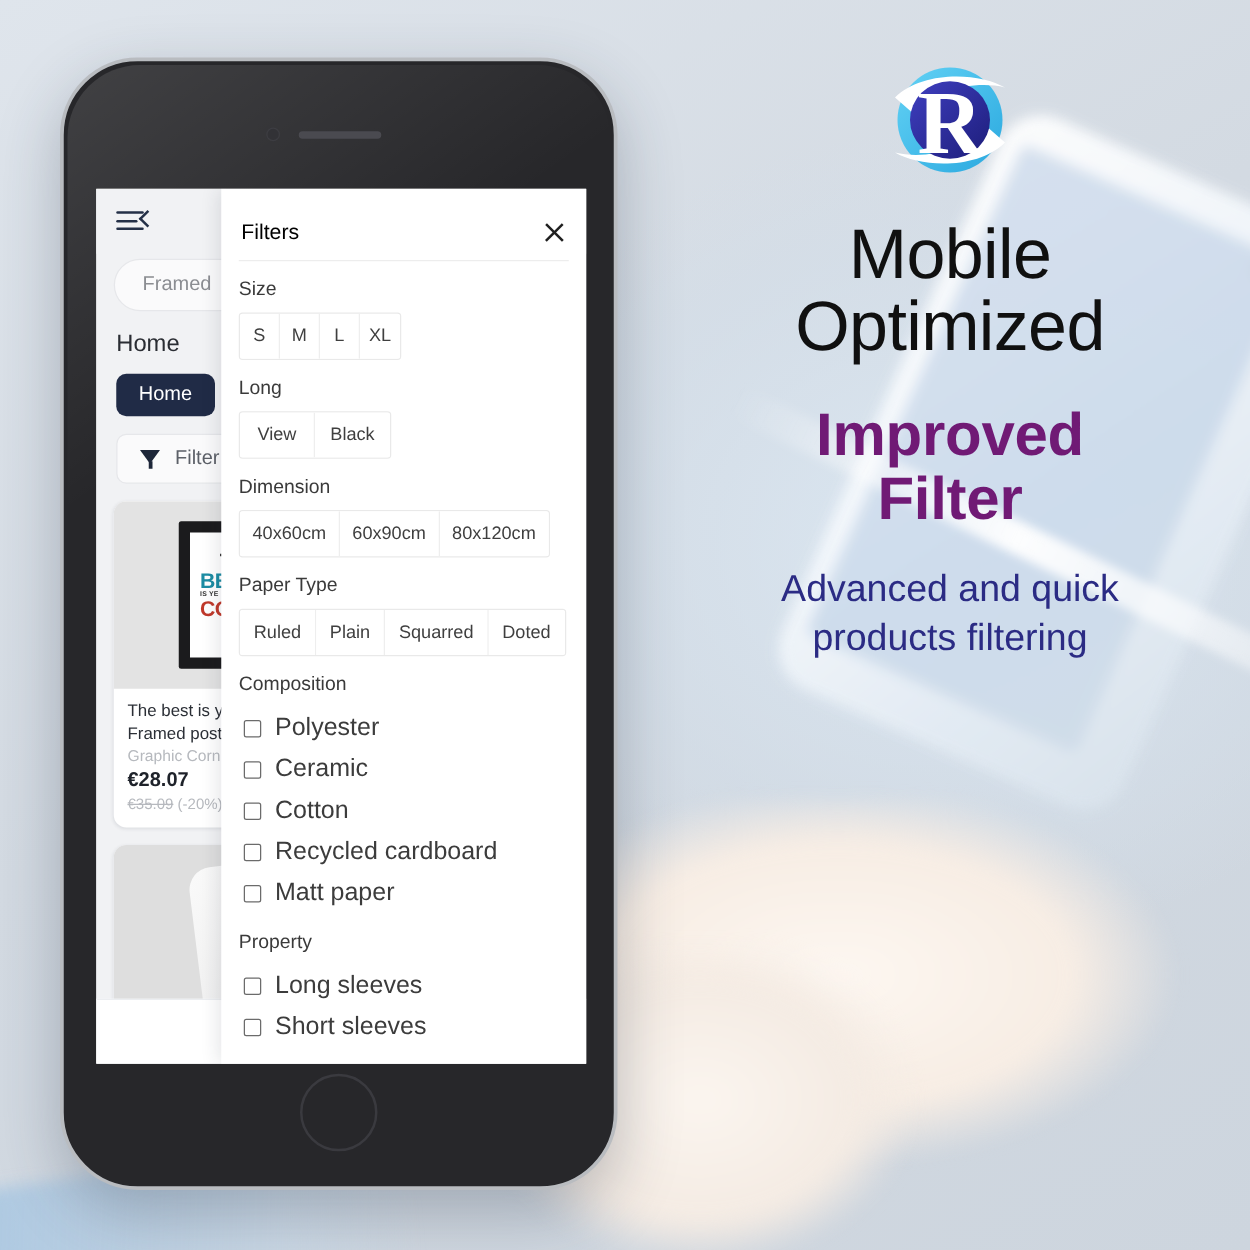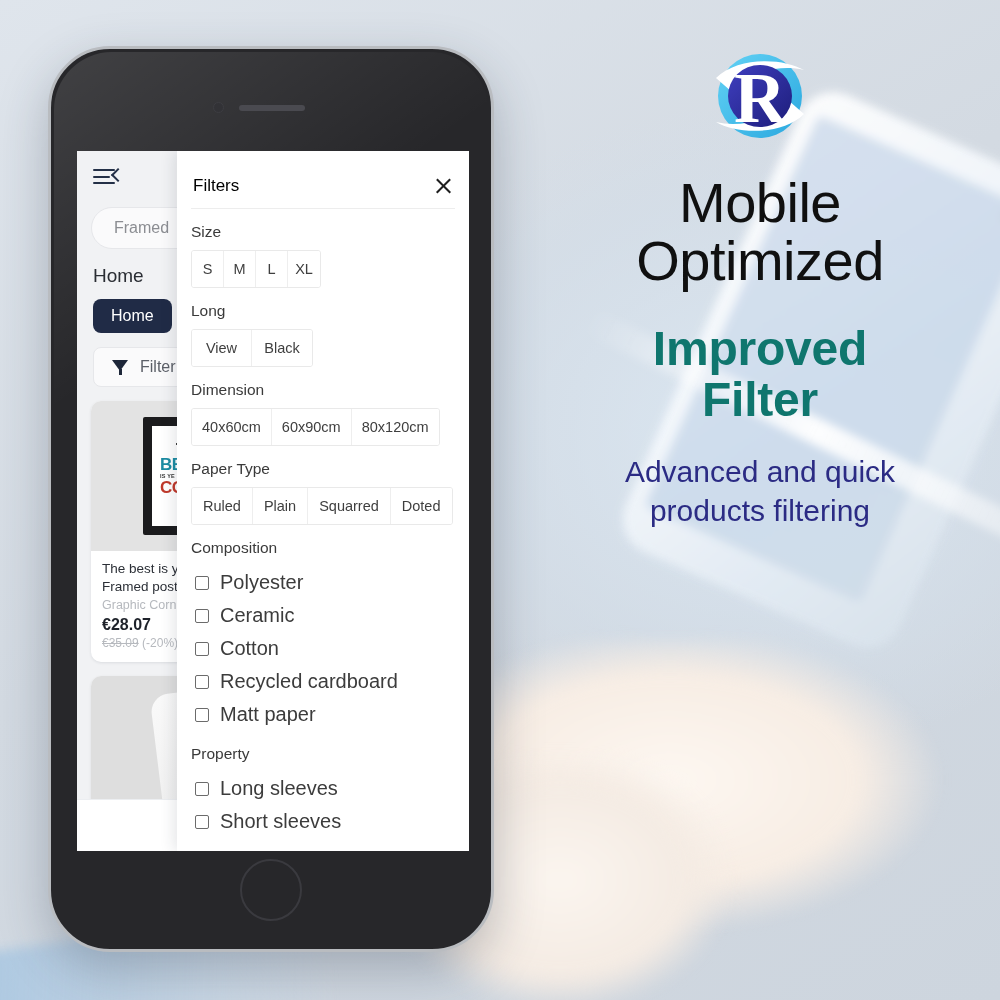--- a/index.html
+++ b/index.html
@@ -78,21 +78,21 @@
   }
   .logo svg { display: block; }
 
   .promo-title {
     font-size: 56px; line-height: 1.04; font-weight: 400;
     color: #101010; text-align: center; letter-spacing: -.5px;
     margin-bottom: 34px;
   }
   .promo-sub {
     font-size: 48px; line-height: 1.06; font-weight: 700;
-    color: #0f766e; text-align: center; letter-spacing: -.2px;
+    color: #701a75; text-align: center; letter-spacing: -.2px;
     margin-bottom: 26px;
   }
   .promo-tag {
     font-size: 30px; line-height: 1.3; font-weight: 400;
     color: #2b2b84; text-align: center;
   }
 
   
   .phone {
     position: absolute; left: 48px; top: 46px;

